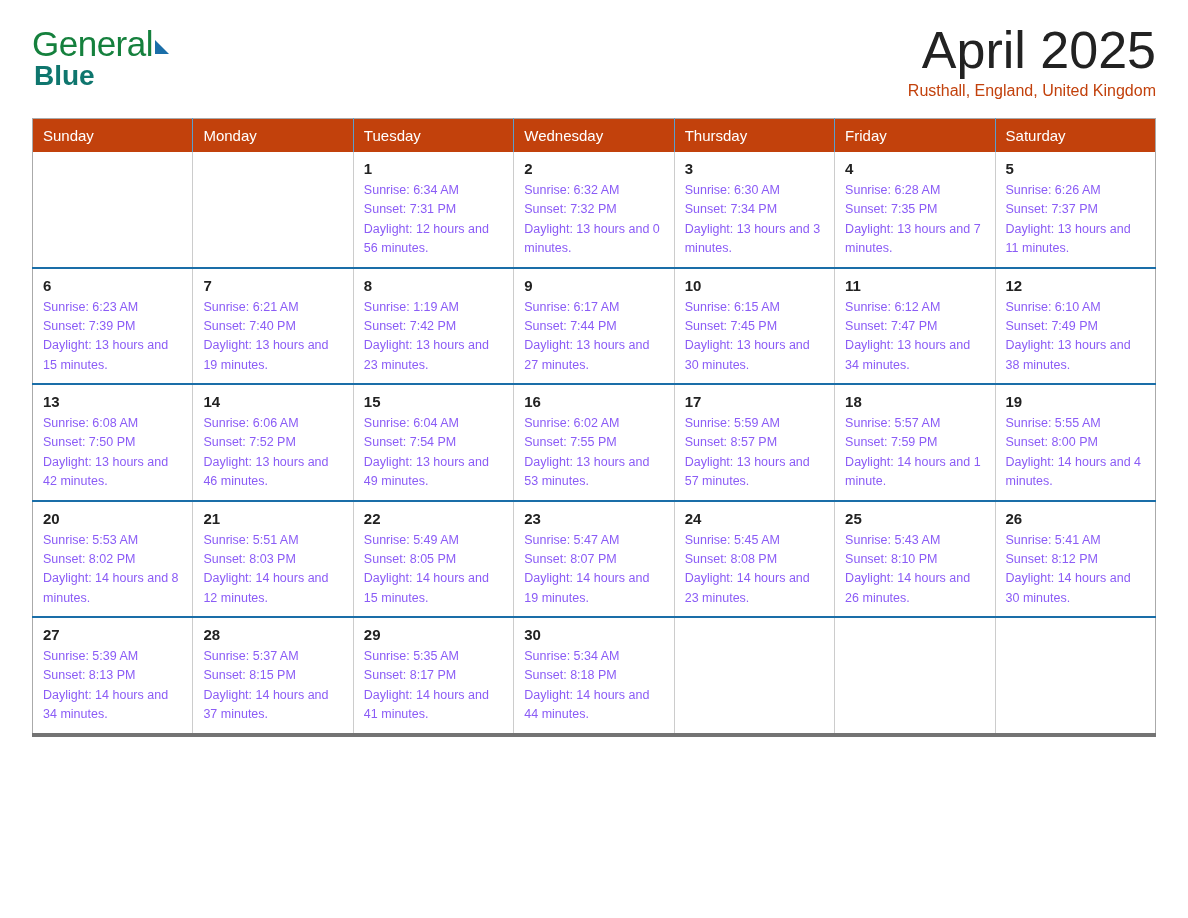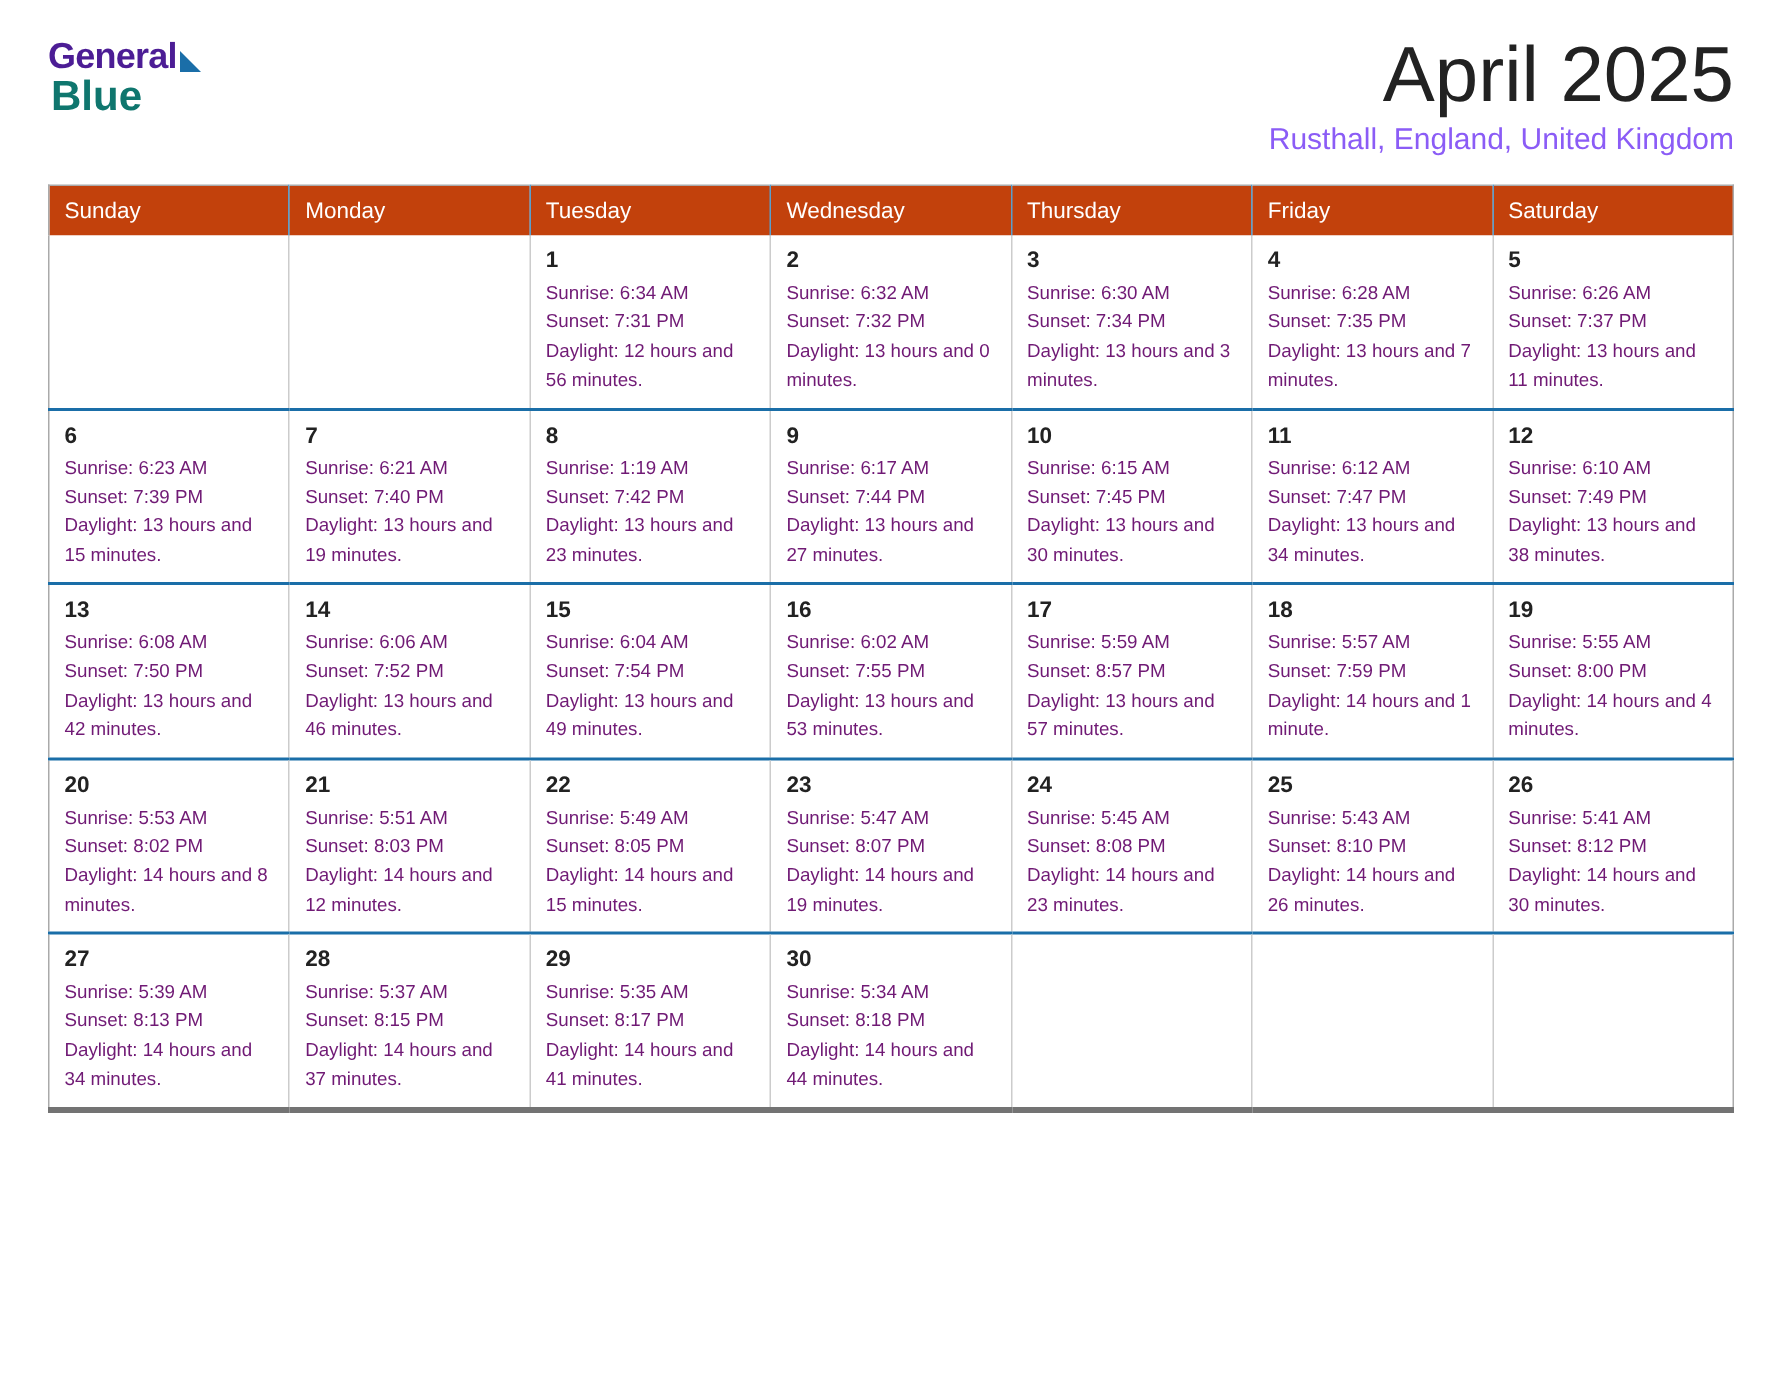--- a/index.html
+++ b/index.html
@@ -19,23 +19,23 @@
     .logo {
       display: flex;
       flex-direction: column;
       align-items: flex-start;
     }
     .logo-top {
       display: flex;
       align-items: center;
     }
     .logo-general {
-      font-size: 24px;
-      font-weight: bold;
-      color: #4c1d95;
+      font-size: 35px;
+      font-weight: normal;
+      color: #15803d;
       letter-spacing: -0.5px;
     }
     .logo-arrow {
       width: 0;
       height: 0;
       border-left: 14px solid #1a6ea8;
       border-top: 14px solid transparent;
       border-bottom: 0px solid transparent;
       margin-left: 2px;
       margin-top: 6px;
@@ -50,22 +50,22 @@
     .title-area {
       text-align: right;
     }
     .month-title {
       font-size: 52px;
       font-weight: normal;
       color: #222;
       line-height: 1;
     }
     .location {
-      font-size: 20px;
-      color: #8b5cf6;
+      font-size: 16px;
+      color: #c2410c;
       margin-top: 6px;
     }
     .calendar {
       width: 100%;
       border-collapse: collapse;
       border: 1px solid #aaa;
     }
     .calendar th {
       background: #c2410c;
       color: #fff;
@@ -91,21 +91,21 @@
     .calendar tr:last-child td { border-bottom: 4px solid #737373; }
     .day-num {
       font-size: 15px;
       font-weight: bold;
       color: #222;
       margin-bottom: 4px;
       display: block;
     }
     .day-info {
       font-size: 12.5px;
-      color: #701a75;
+      color: #8b5cf6;
       line-height: 1.55;
     }
     .empty-cell { background: #fff; }
   </style>
 </head>
 <body>
 
 <div class="header">
   <div class="logo">
     <div class="logo-top">

